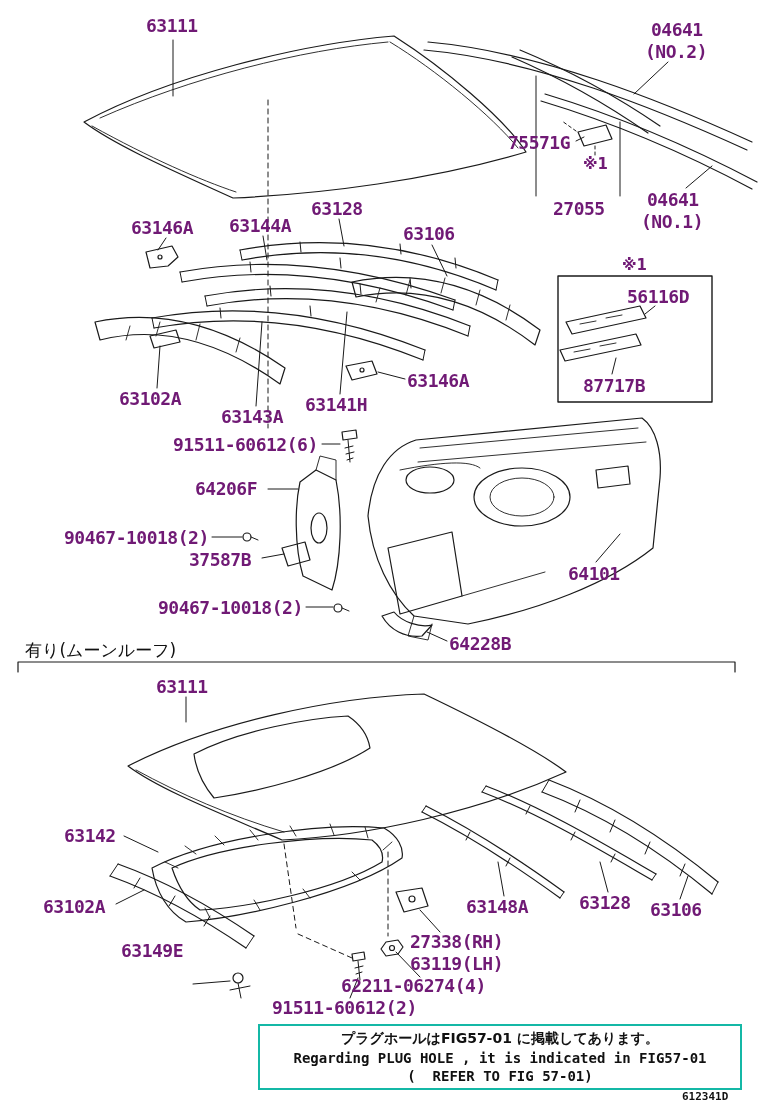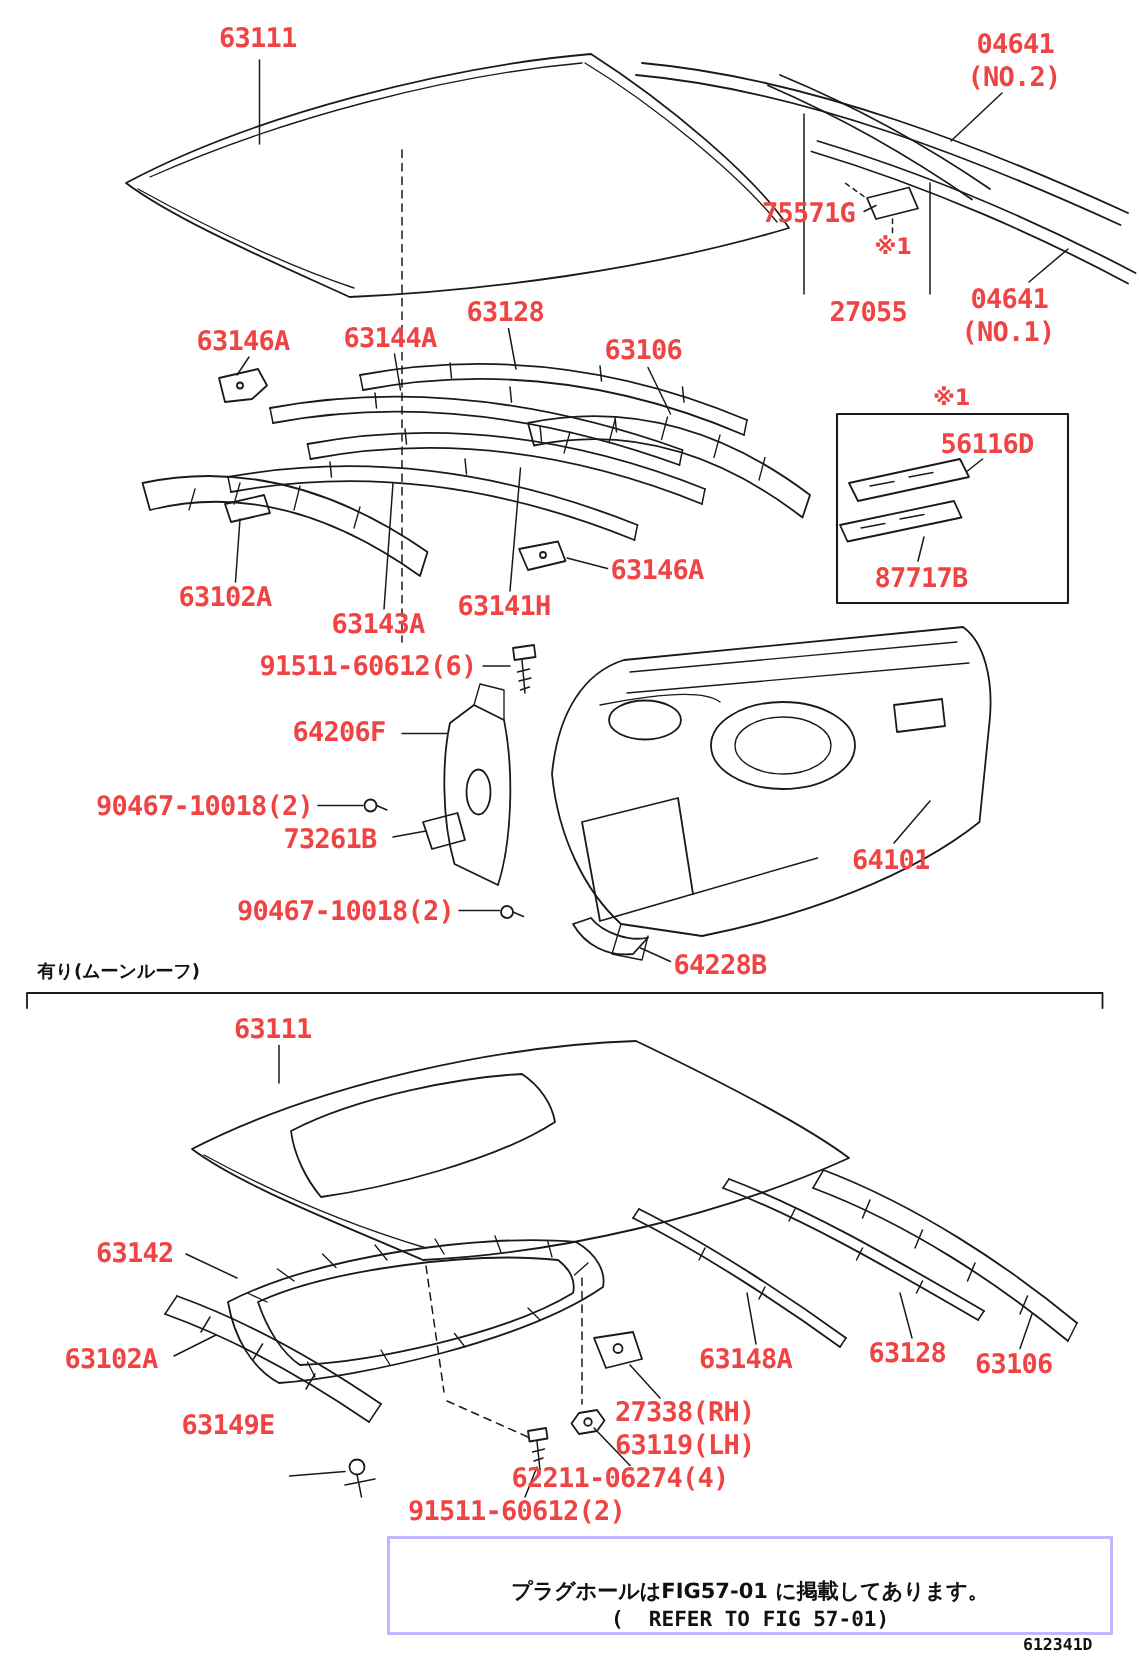--- a/index.html
+++ b/index.html
@@ -4,31 +4,31 @@
 <style>
   html,body{margin:0;padding:0;background:#fff;}
   .page{
     position:relative;width:760px;height:1112px;background:#ffffff;
     font-family:"DejaVu Sans Mono","Liberation Mono",monospace;color:#111;
     overflow:hidden;
   }
   svg.art{position:absolute;left:0;top:0;width:760px;height:1112px;}
   .lbl{
     position:absolute;font-weight:bold;font-size:18px;letter-spacing:-0.5px;
-    white-space:pre;line-height:1.1;color:#ef4444;
+    white-space:pre;line-height:1.1;color:#701a75;
   }
   .lbl.small{font-size:15px;letter-spacing:0;}
   .jp{font-family:"DejaVu Sans","Liberation Sans",sans-serif;}
   .note{
     position:absolute;left:258px;top:1024px;width:480px;height:62px;
-    border:2px solid #c4b5fd;display:flex;flex-direction:column;
-    justify-content:flex-end;align-items:center;gap:2px;
+    border:2px solid #14b8a6;display:flex;flex-direction:column;
+    justify-content:center;align-items:center;gap:2px;
     font-size:14px;font-weight:bold;white-space:pre;
   }
-  .divider-label{position:absolute;left:25px;top:639px;font-size:12px;font-weight:bold;white-space:pre;}
+  .divider-label{position:absolute;left:25px;top:639px;font-size:17px;font-weight:normal;white-space:pre;}
   .docnum{position:absolute;left:682px;top:1090px;font-size:11px;font-weight:bold;}
 </style>
 </head>
 <body>
 
 <div class="page">
 
   <svg class="art" viewBox="0 0 760 1112" fill="none" stroke="#1a1a1a" stroke-width="1.2" stroke-linecap="round" stroke-linejoin="round">
 
     <g>
@@ -246,39 +246,40 @@
   <div class="lbl" style="left:119px;top:389px">63102A</div>
   <div class="lbl" style="left:221px;top:407px">63143A</div>
   <div class="lbl" style="left:305px;top:395px">63141H</div>
   <div class="lbl" style="left:407px;top:371px">63146A</div>
   <div class="lbl small jp" style="left:622px;top:257px">※1</div>
   <div class="lbl" style="left:627px;top:287px">56116D</div>
   <div class="lbl" style="left:583px;top:376px">87717B</div>
   <div class="lbl" style="left:173px;top:435px">91511-60612(6)</div>
   <div class="lbl" style="left:195px;top:479px">64206F</div>
   <div class="lbl" style="left:64px;top:528px">90467-10018(2)</div>
-  <div class="lbl" style="left:189px;top:550px">73261B</div>
+  <div class="lbl" style="left:189px;top:550px">37587B</div>
   <div class="lbl" style="left:568px;top:564px">64101</div>
   <div class="lbl" style="left:158px;top:598px">90467-10018(2)</div>
   <div class="lbl" style="left:449px;top:634px">64228B</div>
 
   <div class="divider-label jp">有り(ムーンルーフ)</div>
 
   <div class="lbl" style="left:156px;top:677px">63111</div>
   <div class="lbl" style="left:64px;top:826px">63142</div>
   <div class="lbl" style="left:43px;top:897px">63102A</div>
   <div class="lbl" style="left:466px;top:897px">63148A</div>
   <div class="lbl" style="left:579px;top:893px">63128</div>
   <div class="lbl" style="left:650px;top:900px">63106</div>
   <div class="lbl" style="left:410px;top:932px">27338(RH)</div>
   <div class="lbl" style="left:410px;top:954px">63119(LH)</div>
   <div class="lbl" style="left:121px;top:941px">63149E</div>
   <div class="lbl" style="left:341px;top:976px">62211-06274(4)</div>
   <div class="lbl" style="left:272px;top:998px">91511-60612(2)</div>
 
   <div class="note">
     <span class="jp">プラグホールはFIG57-01 に掲載してあります。</span>
+    <span>Regarding PLUG HOLE , it is indicated in FIG57-01</span>
     <span>(  REFER TO FIG 57-01)</span>
   </div>
 
   <div class="docnum">612341D</div>
 
 </div>
 
 </body></html>

